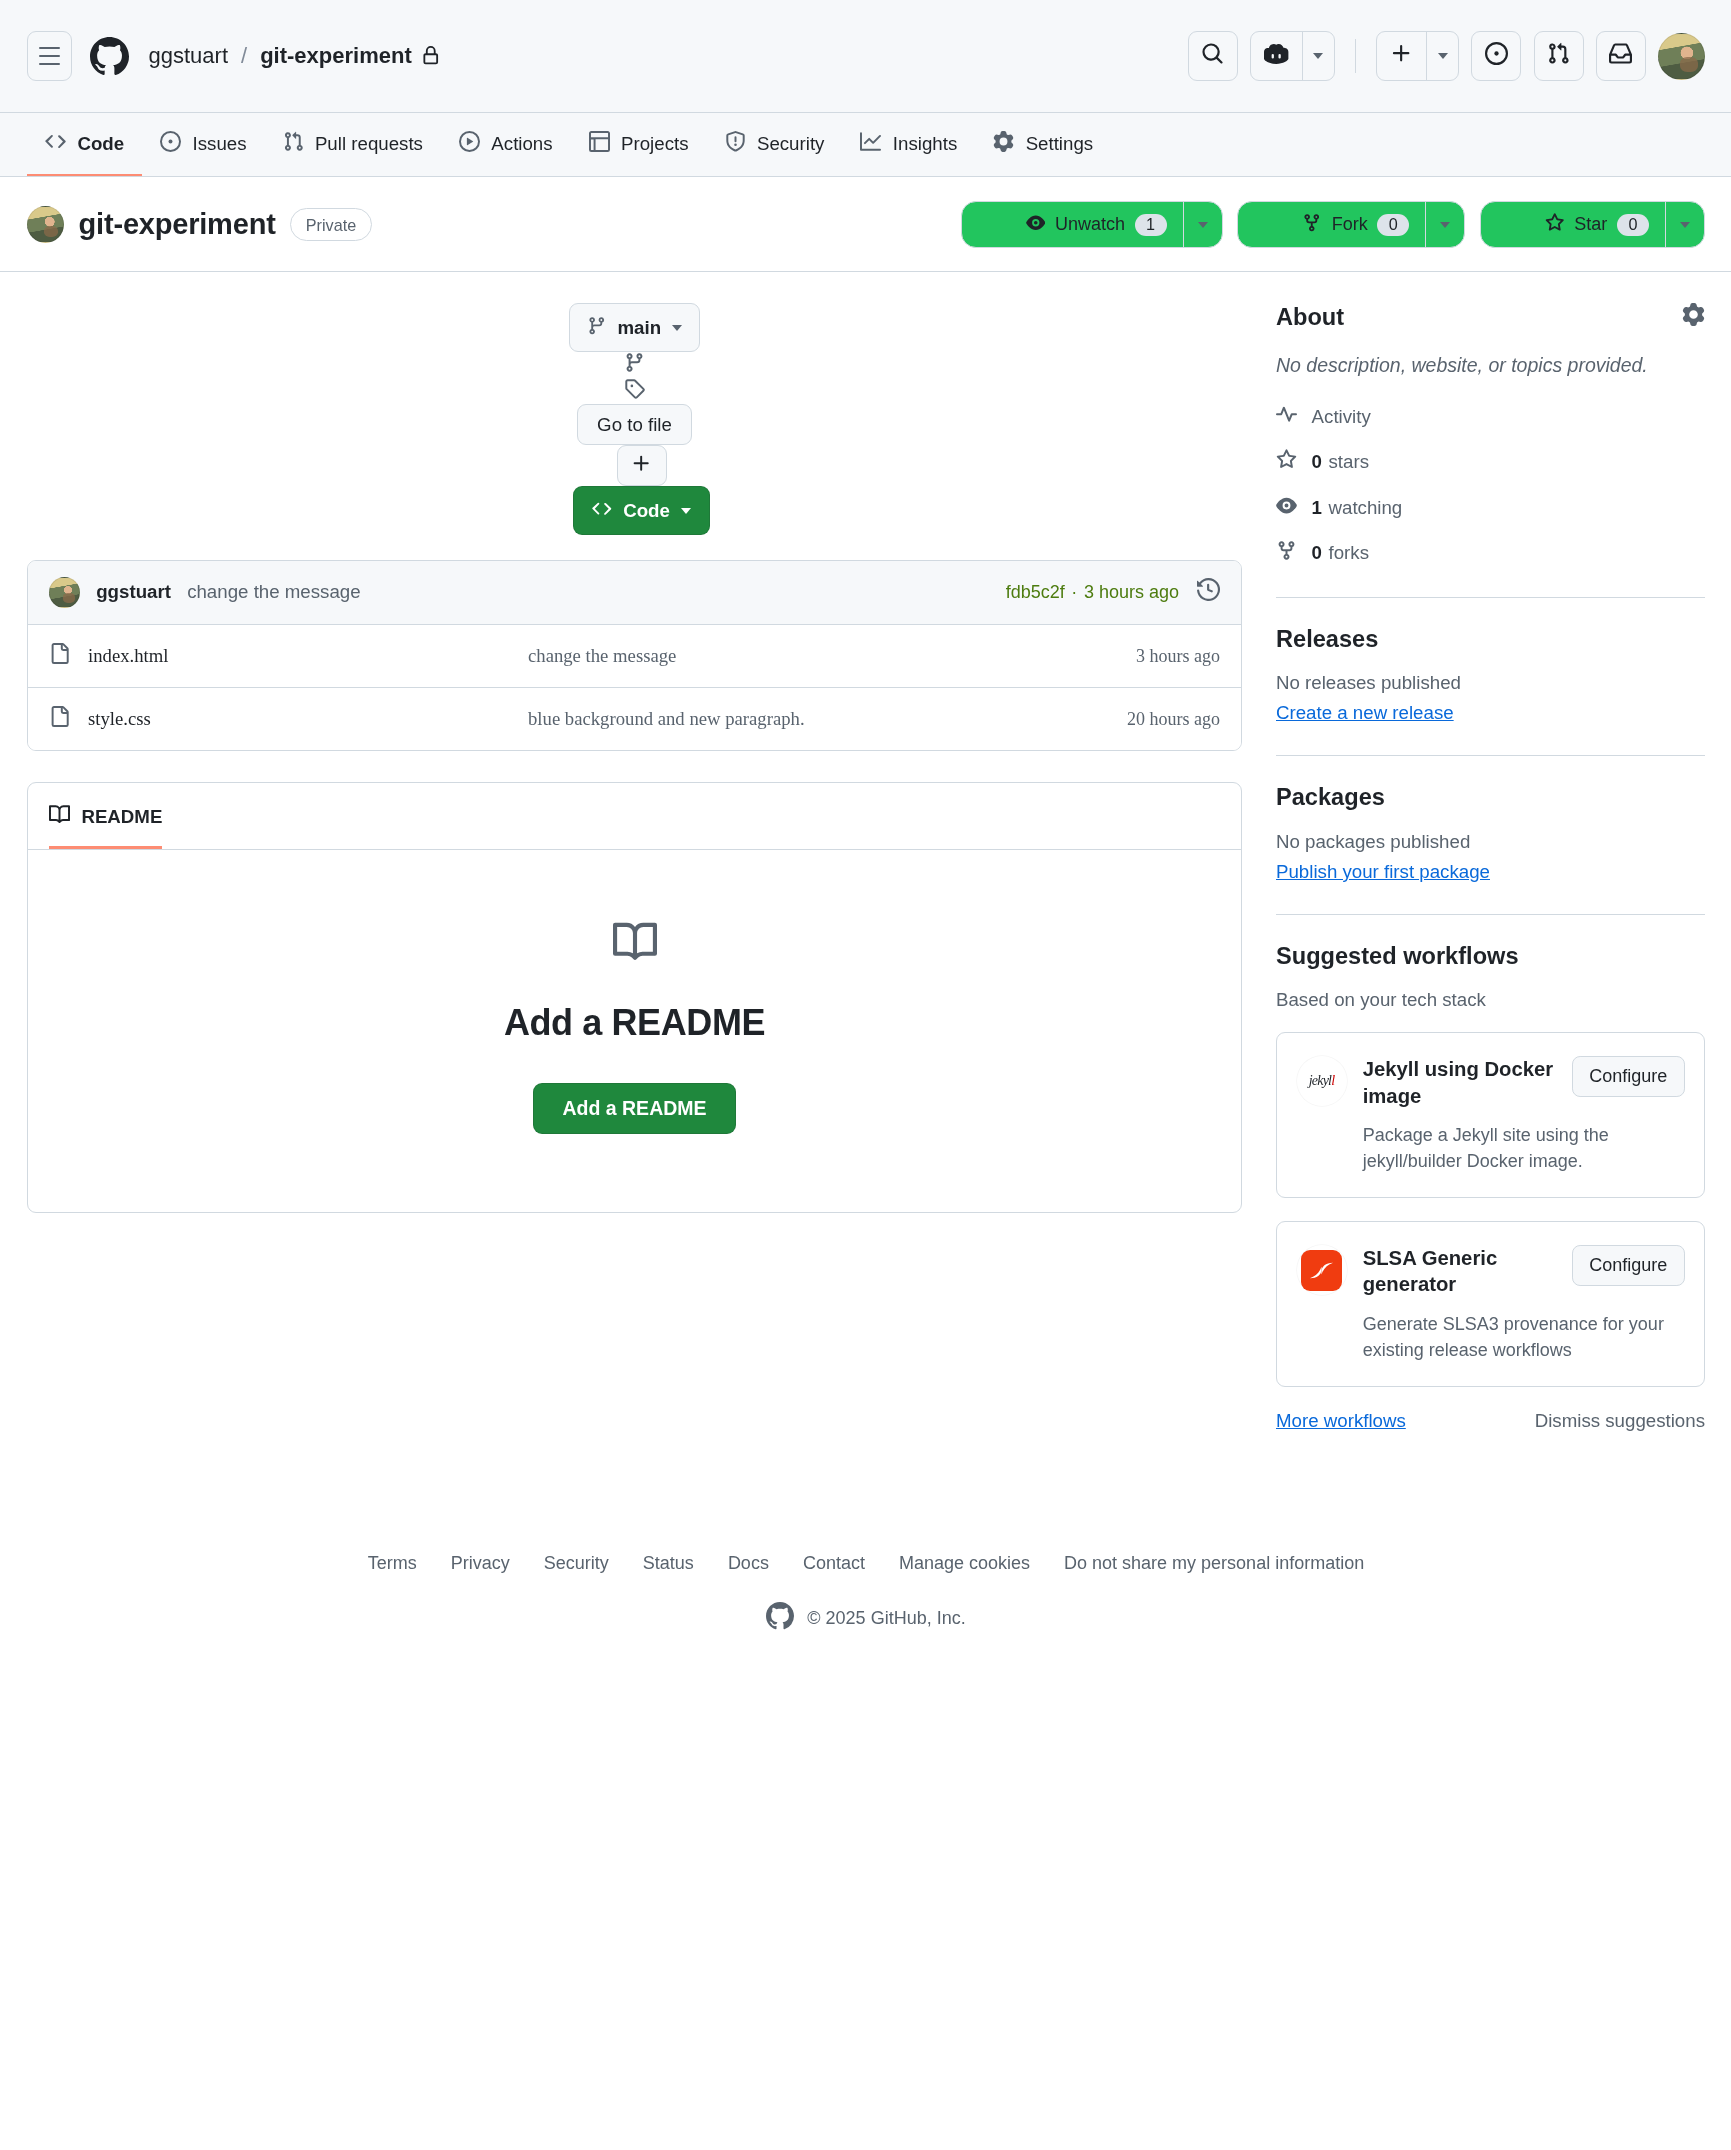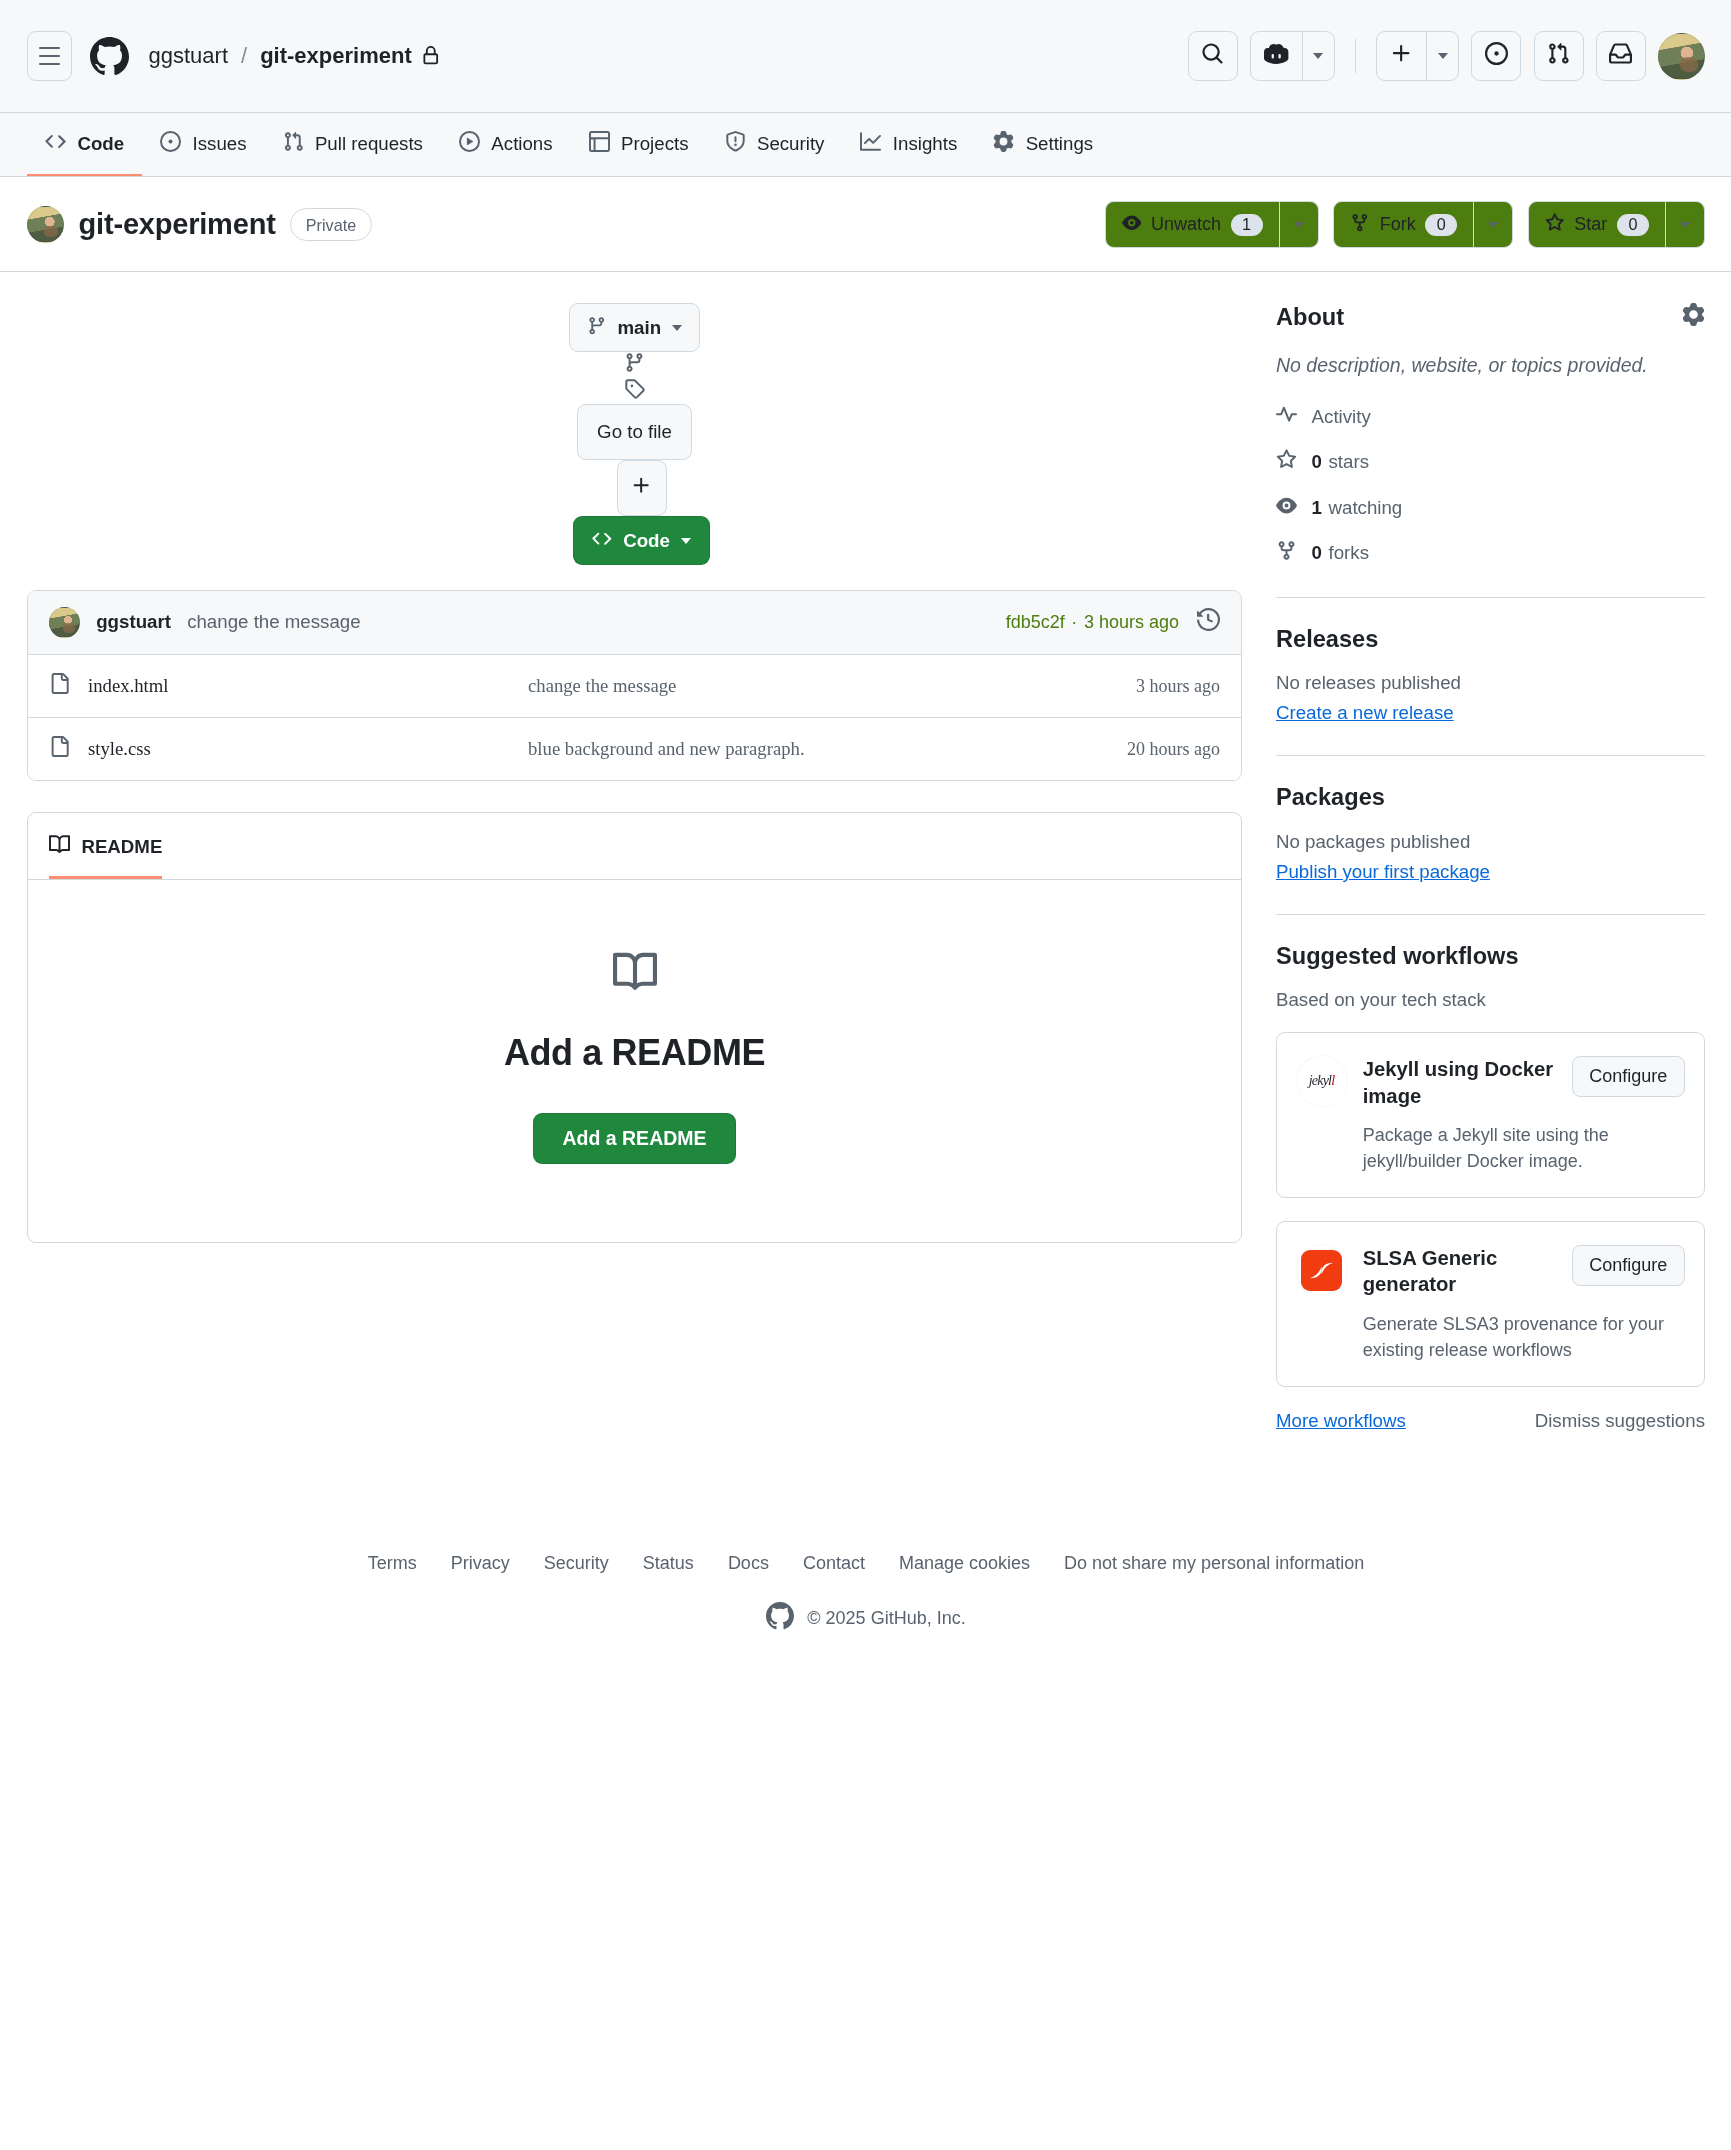--- a/index.html
+++ b/index.html
@@ -97,21 +97,21 @@
     padding: 24.4px 27px 23px 27px;
     border-bottom: 0.8px solid #d1d9e0;
   }
   .repo-title { display: flex; align-items: center; gap: 14.6px; flex: 1 1 auto; }
   .repo-title h1 { margin: 0; font-size: 29px; font-weight: bold; letter-spacing: -0.2px; }
   .badge-private {
     border: 0.8px solid #d1d9e0; border-radius: 811px;
     padding: 4.1px 14.6px; font-size: 16.2px; color: #59636e; line-height: 1.4;
   }
   .repo-actions { display: flex; align-items: center; gap: 14.6px; }
-  .btn-group { display: flex; align-items: stretch; border: 0.8px solid #d1d9e0; border-radius: 9px; overflow: hidden; background: #4d7c0f; height: 47px; }
+  .btn-group { display: flex; align-items: stretch; border: 0.8px solid #d1d9e0; border-radius: 15px; overflow: hidden; background: #22c55e; height: 47px; padding-left: 48px; }
   .btn-group .main { display: flex; align-items: center; gap: 9.7px; padding: 0 16.2px; font-size: 18px; cursor: pointer; color: #1f2328; }
   .btn-group .drop { display: flex; align-items: center; padding: 0 14px; border-left: 0.8px solid #d1d9e0; cursor: pointer; }
   .count-pill { background: #dde3ea; border-radius: 811px; padding: 1.6px 11.4px; font-size: 16.2px; color: #1f2328; }
 
   
   .page { display: flex; padding: 31px 27px 0 27px; gap: 34px; align-items: flex-start; }
   .col-main { flex: 1 1 auto; min-width: 0; }
   .col-side { width: 429px; flex: none; }
 
   
@@ -119,21 +119,21 @@
   .branch-btn {
     display: flex; align-items: center; gap: 11.4px;
     background: #f6f8fa; border: 0.8px solid #d1d9e0; border-radius: 9px;
     padding: 0 16.2px; height: 49px; cursor: pointer; font-size: 18.7px; font-weight: bold;
   }
   .icon-plain { display: inline-flex; align-items: center; justify-content: center; padding: 0 14.6px; cursor: pointer; }
   .toolbar-spacer { flex: 1 1 auto; }
   .btn-outline {
     display: inline-flex; align-items: center; justify-content: center;
     border: 0.8px solid #d1d9e0; border-radius: 9px;
-    background: #f6f8fa; height: 56px; padding: 0 19.5px;
+    background: #f6f8fa; height: 41px; padding: 0 19.5px;
     font-size: 18.7px; color: #1f2328; cursor: pointer;
   }
   .btn-square { width: 50px; padding: 0; }
   .btn-code {
     display: inline-flex; align-items: center; gap: 11.4px;
     background: #1f883d; color: #ffffff;
     border: 0.8px solid rgba(31,35,40,0.15); border-radius: 9px;
     height: 49px; padding: 0 18px; font-size: 18.7px; font-weight: bold; cursor: pointer;
   }
   .btn-code .caret { border-top-color: #ffffff; }

